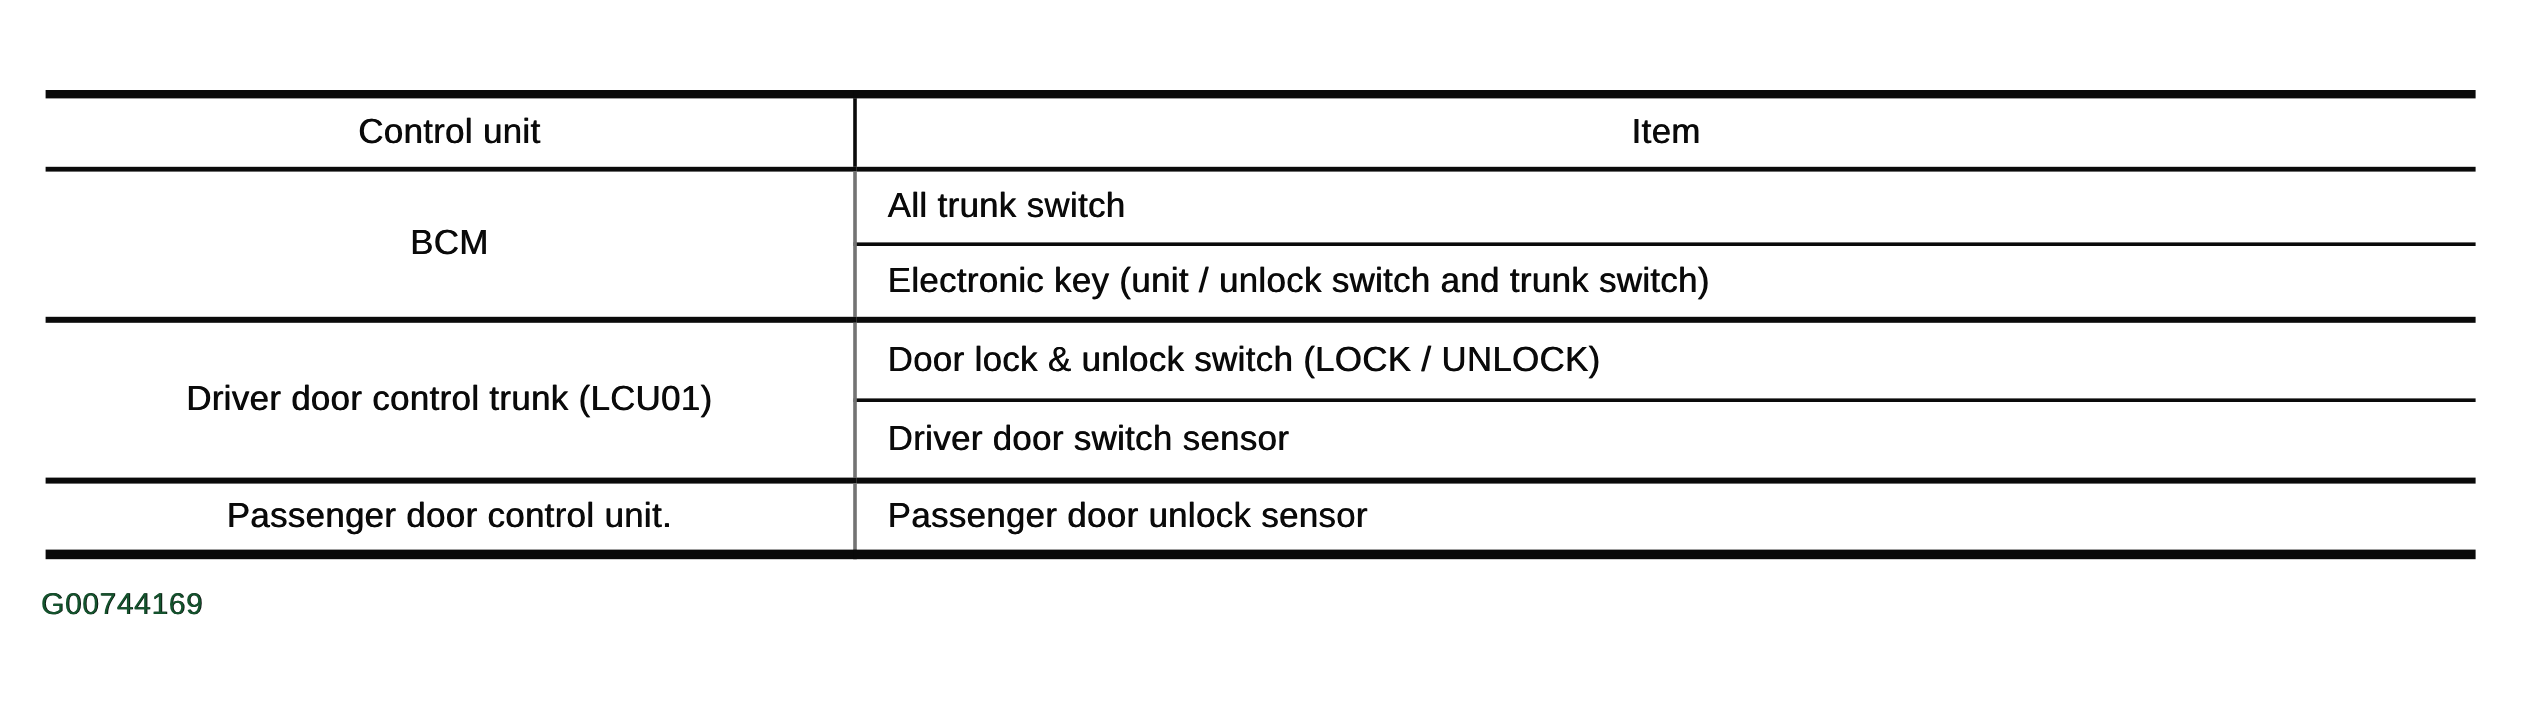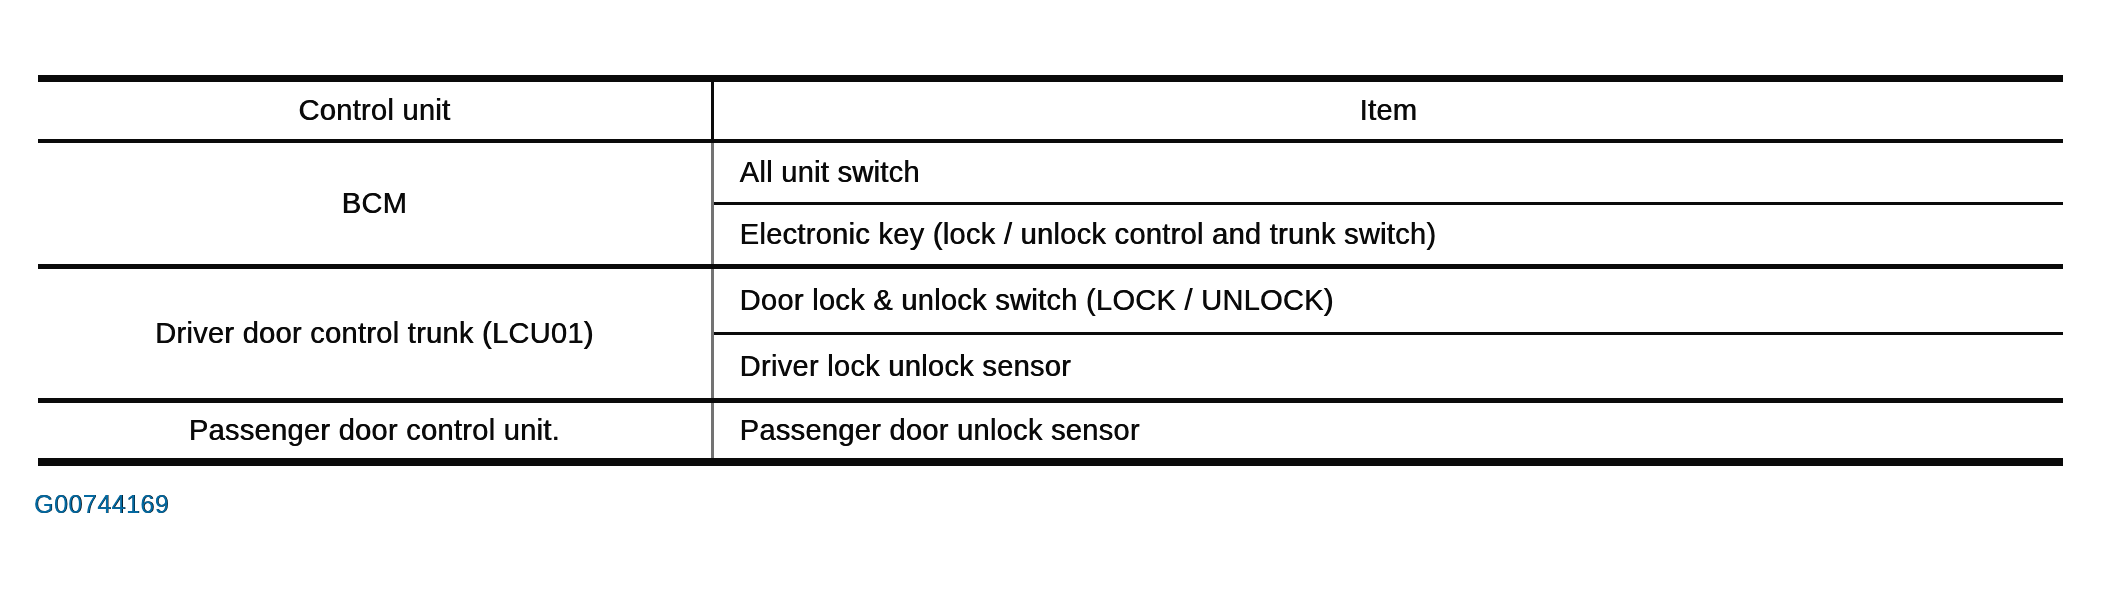--- a/index.html
+++ b/index.html
@@ -69,21 +69,21 @@
   tr.r-std  td { height: 59px; }
   tr.r-tall td { height: 63px; }
   tr.r-end  td { height: 55px; }
 
   .figure-id {
     position: absolute;
     left: 34px;
     top: 490px;
     font-size: 25px;
     letter-spacing: 0.5px;
-    color: #0369a1;
+    color: #14532d;
   }
 </style>
 </head>
 <body>
 
 <div class="page">
 
   <table class="manual-table">
     <colgroup>
       <col class="c-cu">
@@ -92,32 +92,32 @@
     <thead>
       <tr class="hdr">
         <th class="col-cu">Control unit</th>
         <th class="col-item">Item</th>
       </tr>
     </thead>
     <tbody>
 
       <tr class="r-std">
         <td class="cu" rowspan="2">BCM</td>
-        <td class="item item-mid">All unit switch</td>
+        <td class="item item-mid">All trunk switch</td>
       </tr>
       <tr class="r-std">
-        <td class="item item-last">Electronic key (lock / unlock control and trunk switch)</td>
+        <td class="item item-last">Electronic key (unit / unlock switch and trunk switch)</td>
       </tr>
 
       <tr class="r-tall">
         <td class="cu" rowspan="2">Driver door control trunk (LCU01)</td>
         <td class="item item-mid">Door lock &amp; unlock switch (LOCK / UNLOCK)</td>
       </tr>
       <tr class="r-tall">
-        <td class="item item-last">Driver lock unlock sensor</td>
+        <td class="item item-last">Driver door switch sensor</td>
       </tr>
 
       <tr class="r-end">
         <td class="cu" style="border-bottom:none;">Passenger door control unit.</td>
         <td class="item">Passenger door unlock sensor</td>
       </tr>
     </tbody>
   </table>
 
   <div class="figure-id">G00744169</div>

